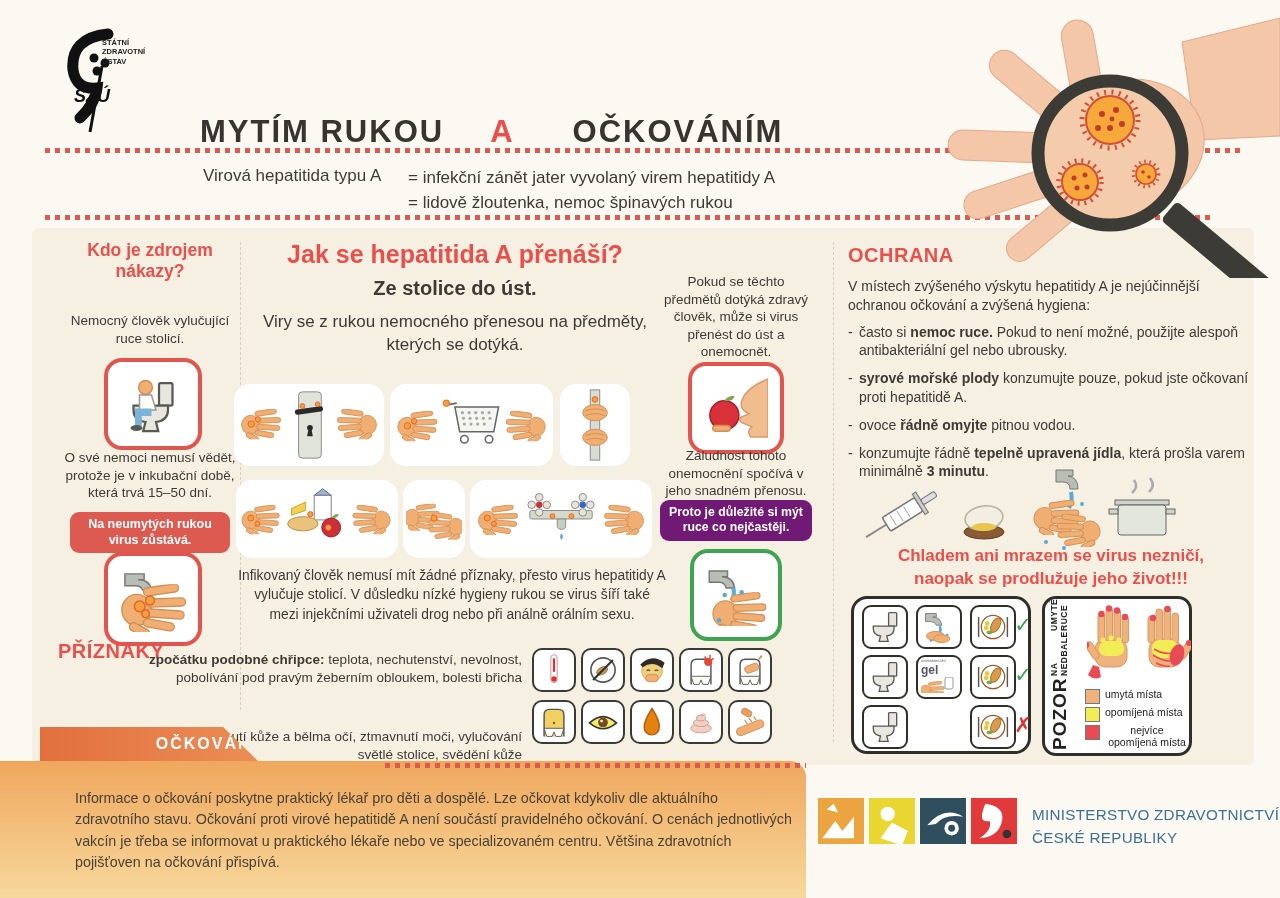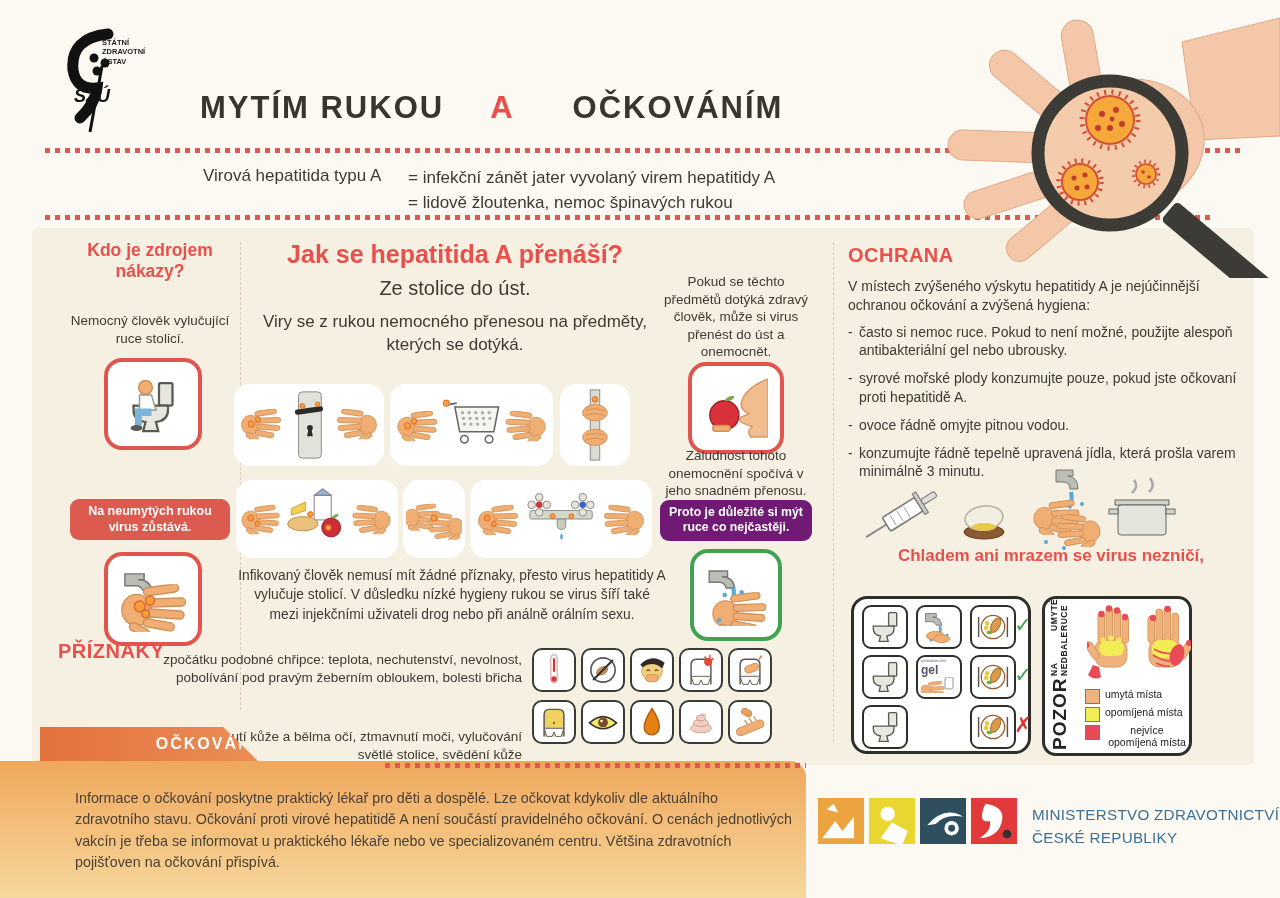--- a/index.html
+++ b/index.html
@@ -2,21 +2,21 @@
 <html><head>
 <meta charset="utf-8">
 <style>
   html,body{margin:0;padding:0;}
   body{font-family:"Liberation Sans","DejaVu Sans",sans-serif;background:#e8e6e0;}
   #poster{position:relative;width:1280px;height:898px;background:#fbf9f2;overflow:hidden;}
   .abs{position:absolute;}
   .ctr{text-align:center;}
   .red{color:#e9504b;}
   .dk{color:#3e3a33;}
-  .b{font-weight:normal;}
+  .b{font-weight:bold;}
   .dots{height:5px;background:repeating-linear-gradient(90deg,#dd5a4f 0 5px,transparent 5px 10px);}
   .vsep{border-left:1px dashed #d9cdb9;width:0;}
   .cream{background:#f5f0e2;border-radius:6px;}
   .icon-card-red{background:#fff;border:4px solid #e0564e;border-radius:18px;display:flex;align-items:center;justify-content:center;}
   .icon-card-green{background:#fff;border:4px solid #3fa351;border-radius:18px;display:flex;align-items:center;justify-content:center;}
   .white-card{background:#fff;border-radius:16px;display:flex;align-items:center;justify-content:center;}
   .badge{border-radius:9px;color:#fff;font-weight:bold;font-size:12.5px;line-height:1.25;text-align:center;padding:5px 6px;box-sizing:border-box;}
   .badge-red{background:#dc5a50;}
   .badge-green{background:#701a75;}
   .title{font-weight:bold;letter-spacing:-1px;color:#e9504b;font-size:42px;white-space:nowrap;}
@@ -101,21 +101,21 @@
       <line x1="52" y1="38" x2="40" y2="104" stroke="#111" stroke-width="3"></line>
     </svg>
     <div class="abs" style="left:52px;top:10px;font-size:7.5px;color:#222;line-height:1.25;font-weight:bold;">
       <div>STÁTNÍ</div>
       <div>ZDRAVOTNÍ</div>
       <div>ÚSTAV</div>
     </div>
     <div class="abs" style="left:24px;top:58px;font-size:18px;font-weight:900;font-style:italic;color:#111;">SZÚ</div>
   </div>
 
-  <div class="abs subtt" style="left:200px;top:90px;">
+  <div class="abs subtt" style="left:200px;top:114px;">
     <span>MYTÍM RUKOU</span>
     <span class="red" style="margin:0 58px 0 46px;">A</span>
     <span>OČKOVÁNÍM</span>
   </div>
 
   <svg class="abs" style="left:930px;top:8px;z-index:2;" width="350" height="270" viewBox="0 0 350 270">
     <g fill="#f3c7a8" stroke="#e3a98a" stroke-width="1">
       <polygon points="252,34 350,10 350,128 266,132"></polygon>
       <ellipse cx="195" cy="138" rx="80" ry="66" transform="rotate(-14 195 138)"></ellipse>
       <g transform="translate(160,100) rotate(-100)">
@@ -175,21 +175,22 @@
   <div class="abs icon-card-red" style="left:104px;top:358px;width:90px;height:84px;">
     <svg width="66" height="66" viewBox="0 0 44 44">
       <use href="#sym-toilet" x="2" y="4" width="40" height="40"></use>
       <circle cx="17" cy="11" r="4.6" fill="#f0ae72" stroke="#cf8f55"></circle>
       <path d="M13 16 h8 l3 10 h-11 z" fill="#fdfdf8" stroke="#999"></path>
       <rect x="10" y="25" width="11" height="5" fill="#7ab4d8"></rect>
       <rect x="10" y="28" width="4.5" height="9" fill="#7ab4d8"></rect>
       <ellipse cx="11" cy="38" rx="4" ry="2" fill="#5a5a52"></ellipse>
     </svg>
   </div>
-  <div class="abs badge badge-red" style="left:70px;top:499px;width:160px;">Na neumytých rukou virus zůstává.</div>
+  <div class="abs dk ctr" style="left:56px;top:449px;width:188px;font-size:13.5px;line-height:1.3;">O své nemoci nemusí vědět, protože je v inkubační době, která trvá 15–50 dní.</div>
+  <div class="abs badge badge-red" style="left:70px;top:512px;width:160px;">Na neumytých rukou virus zůstává.</div>
   <div class="abs icon-card-red" style="left:104px;top:552px;width:90px;height:86px;">
     <svg width="68" height="66" viewBox="0 0 46 44">
       <path d="M4 5 h13 v4 h-4 q8 0 9 7 h-6 q-1 -3 -5 -3 h-7 z" fill="#b9beb4" stroke="#777" stroke-width="1"></path>
       <use href="#sym-hand" x="0" y="12" width="46" height="33"></use>
       <circle cx="14" cy="27" r="3.6" fill="#f6a03c" stroke="#e2662f"></circle>
       <circle cx="21" cy="23" r="3" fill="#f6a03c" stroke="#e2662f"></circle>
       <circle cx="18" cy="32" r="2.6" fill="#f6a03c" stroke="#e2662f"></circle>
     </svg>
   </div>
   <div class="abs h-red" style="left:58px;top:640px;font-size:20px;letter-spacing:0.5px;">PŘÍZNAKY</div>
@@ -386,20 +387,21 @@
   <svg class="abs" style="left:1108px;top:476px;" width="68" height="74" viewBox="0 0 68 74">
     <path d="M26 4 q5 7 -2 13 M42 2 q6 8 -1 14" stroke="#aaa" stroke-width="2.5" fill="none"></path>
     <rect x="7" y="24" width="54" height="5" fill="#cfd4c9" stroke="#666"></rect>
     <rect x="10" y="29" width="48" height="30" rx="3" fill="#e2e6dd" stroke="#666"></rect>
     <rect x="1" y="33" width="9" height="5" fill="#cfd4c9" stroke="#666"></rect>
     <rect x="58" y="33" width="9" height="5" fill="#cfd4c9" stroke="#666"></rect>
   </svg>
 
   <div class="abs h-red ctr" style="left:845px;top:545px;width:412px;font-size:17px;line-height:1.35;">
     <div>Chladem ani mrazem se virus nezničí,</div>
+    <div>naopak se prodlužuje jeho život!!!</div>
   </div>
 
   <div class="abs blackbox" style="left:851px;top:596px;width:180px;height:158px;border-radius:16px;">
     <div class="gridcell" style="left:8px;top:6px;">
         <svg width="36" height="36">
           <use href="#sym-toilet" width="36" height="36"></use>
         </svg>
       </div>
     <div class="gridcell" style="left:62px;top:6px;">
         <svg width="36" height="36">

